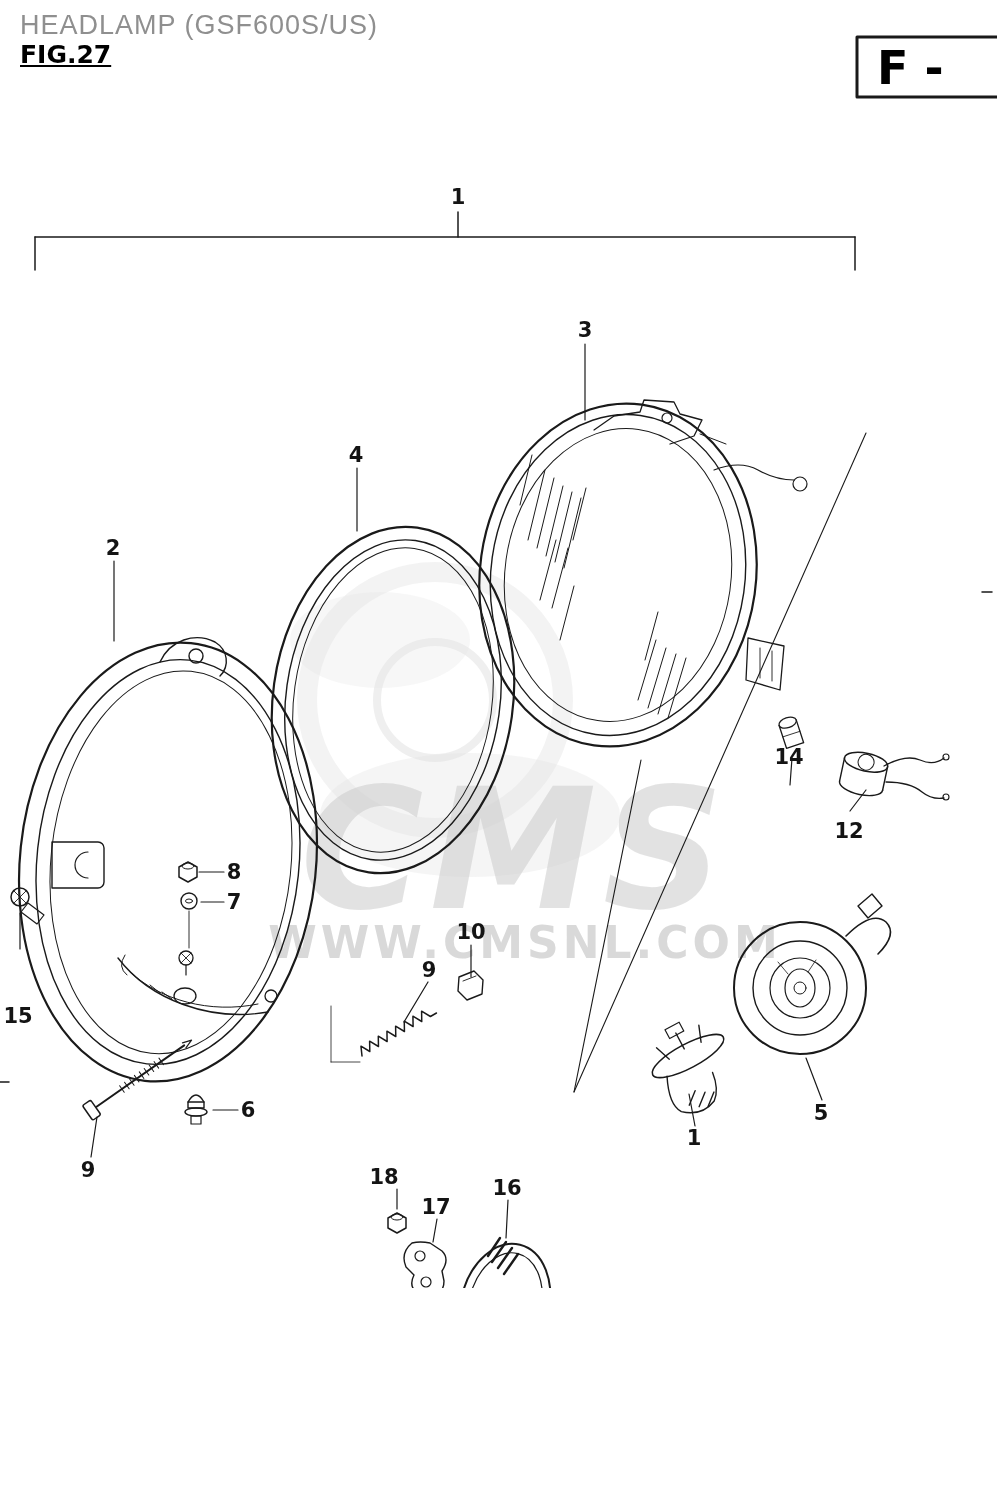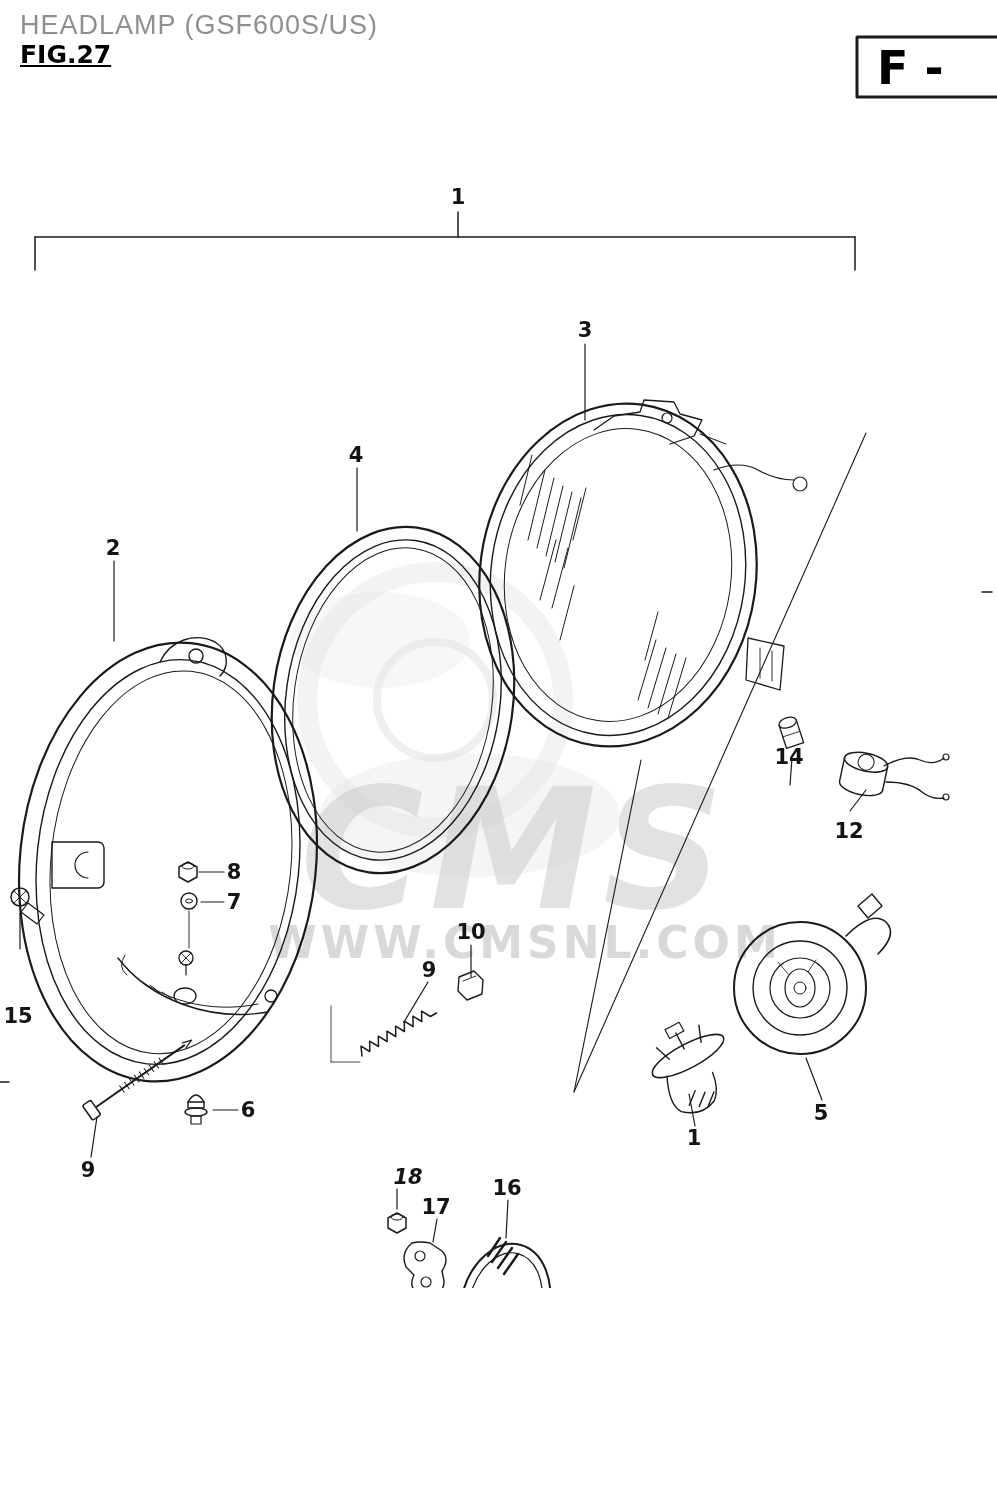--- a/index.html
+++ b/index.html
@@ -272,21 +272,21 @@
       <div class="part-num" style="left: 234px; top: 872px;">8</div>
       <div class="part-num" style="left: 88px; top: 1170px;">9</div>
       <div class="part-num" style="left: 471px; top: 932px;">10</div>
       <div class="part-num" style="left: 429px; top: 970px;">9</div>
       <div class="part-num" style="left: 849px; top: 823px; margin-top: 8px;">12</div>
       <div class="part-num" style="left: 694px; top: 1138px;">1</div>
       <div class="part-num" style="left: 789px; top: 757px;">14</div>
       <div class="part-num" style="left: 18px; top: 1016px; text-align: right;">15</div>
       <div class="part-num" style="left: 507px; top: 1188px;">16</div>
       <div class="part-num" style="left: 436px; top: 1207px;">17</div>
-      <div class="part-num" style="left: 408px; top: 1177px; font-style: italic;">18</div>
+      <div class="part-num" style="left: 384px; top: 1177px;">18</div>
     </div>
 
 
   <div class="bottom-strip">
       <div class="cutoff-frag" style="left: 250px;">GSF600S</div>
       <div class="cutoff-frag" style="left: 432px;">4-22</div>
       <div class="cutoff-frag" style="left: 556px;">FRAME COVER</div>
       <div class="cutoff-frag" style="left: 830px;">4-22</div>
       <div class="cutoff-frag" style="left: 902px;">FUEL</div>
     </div>

